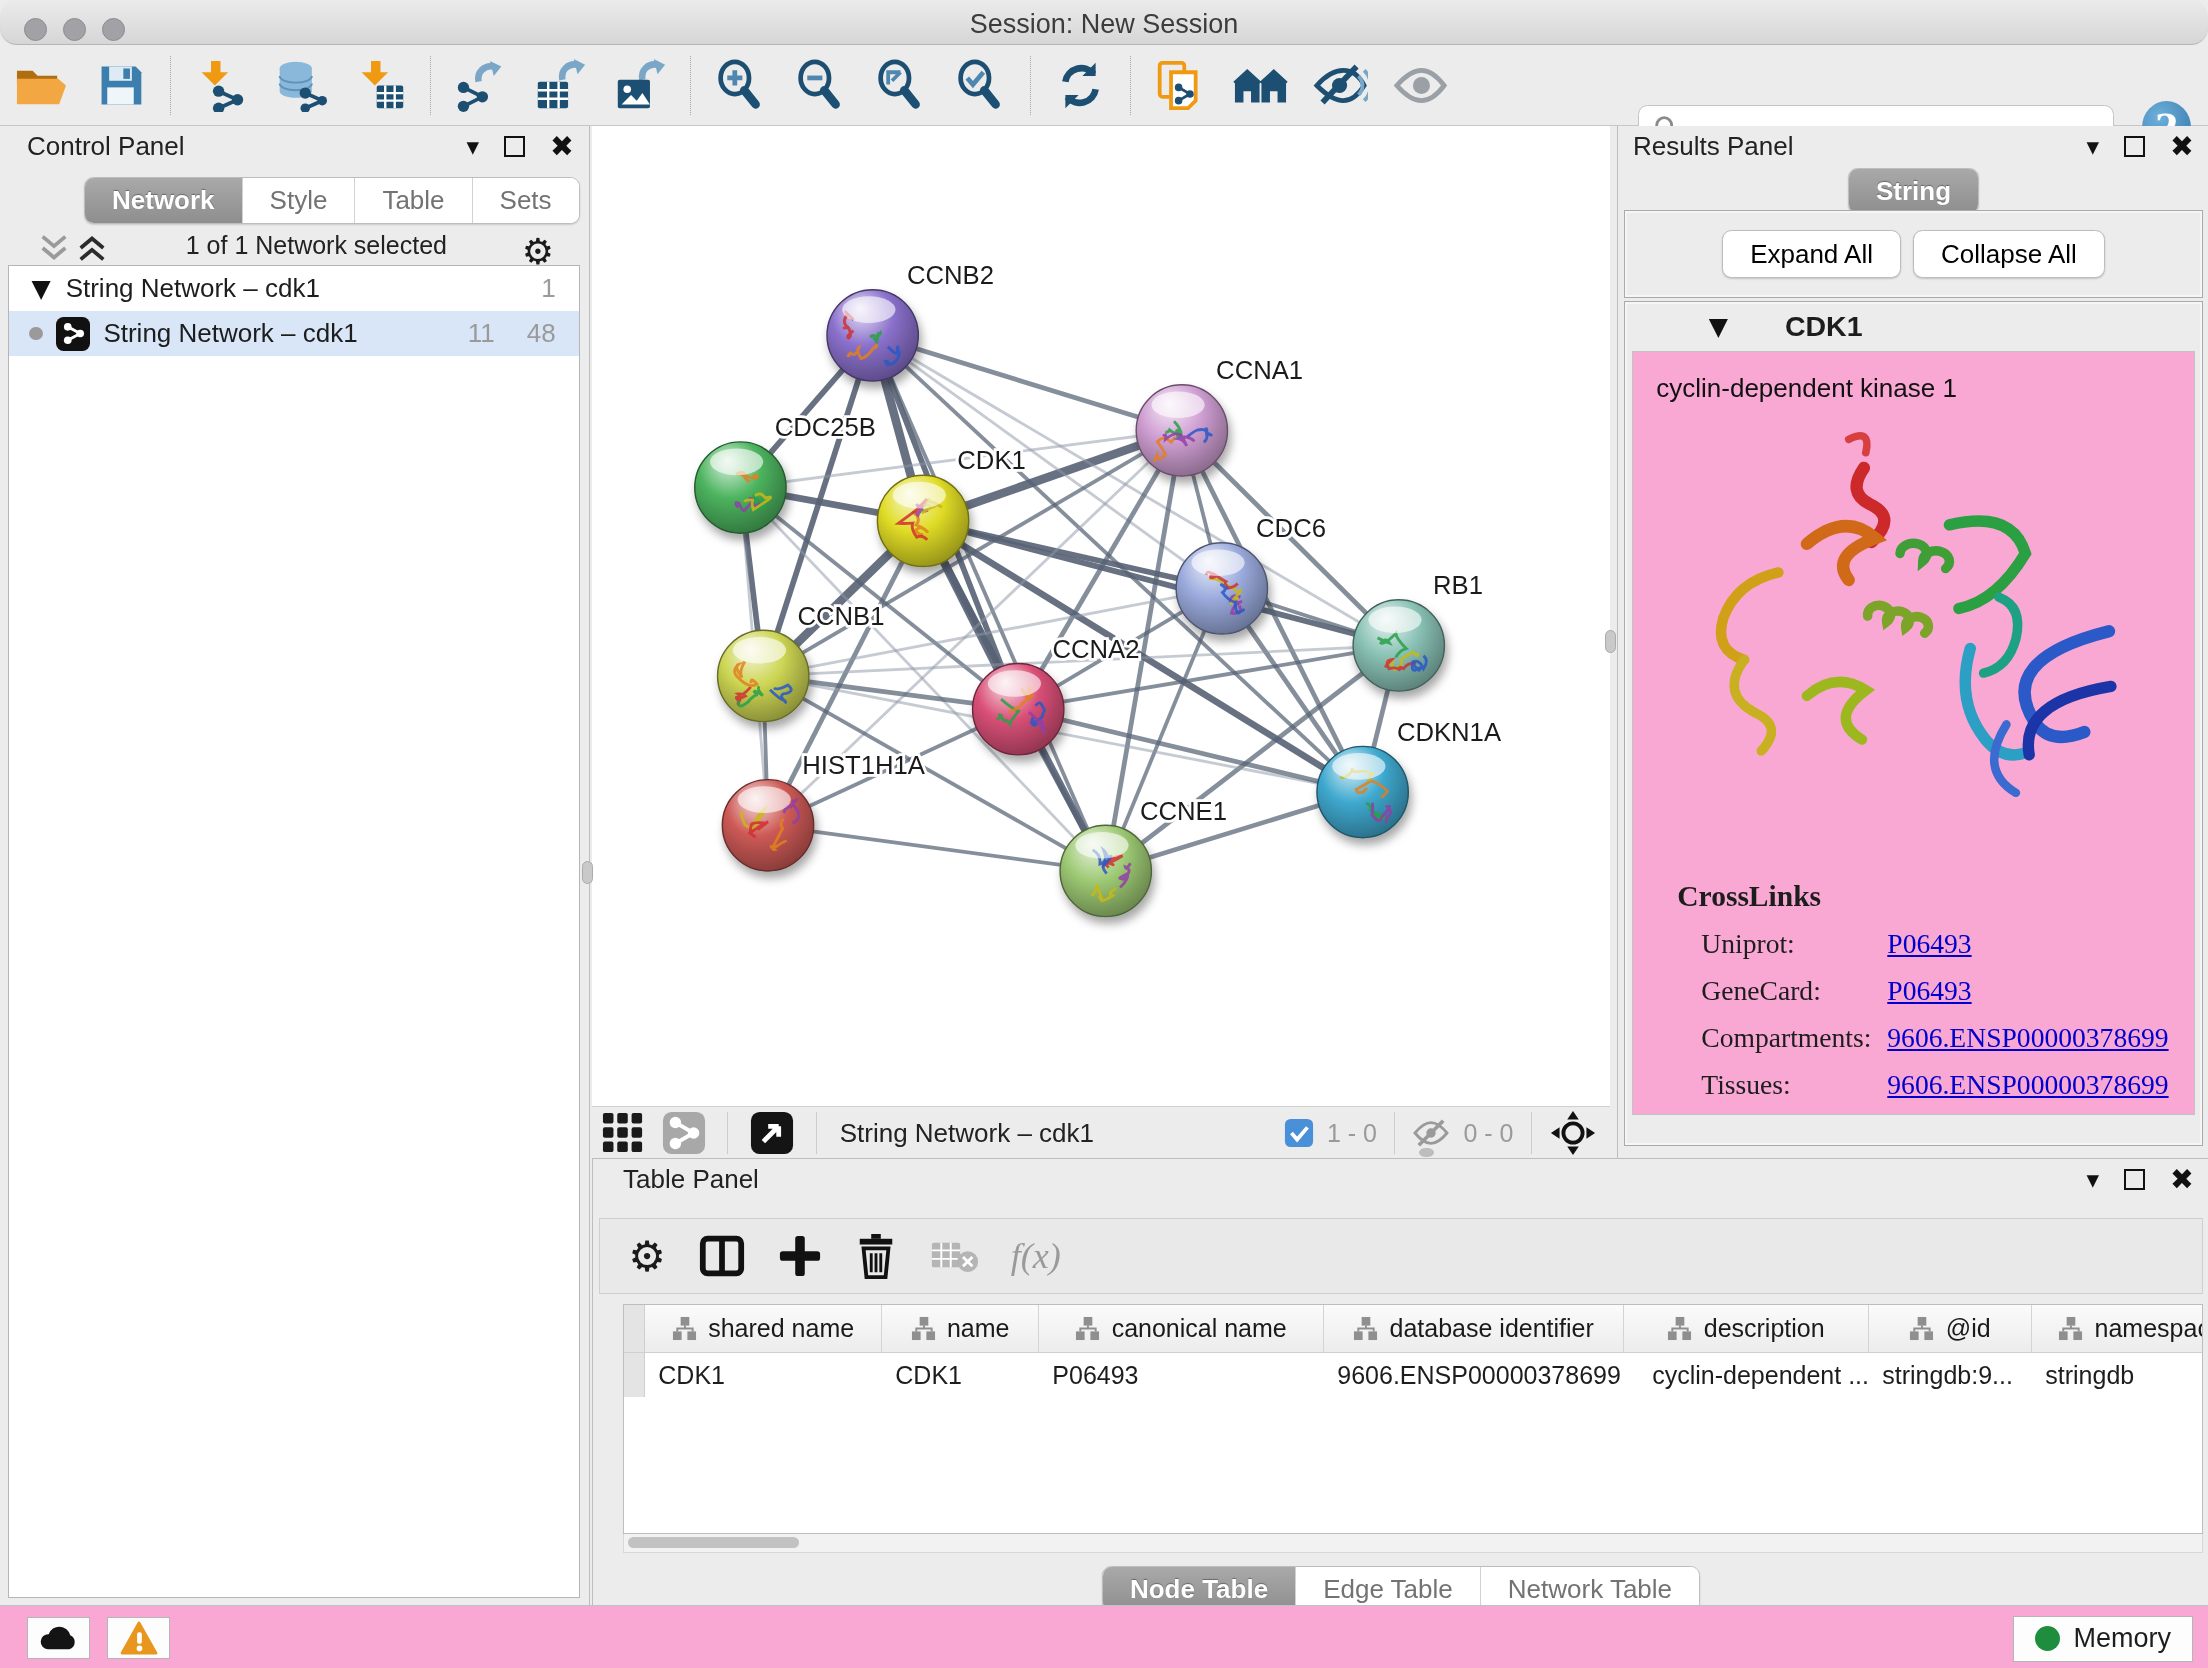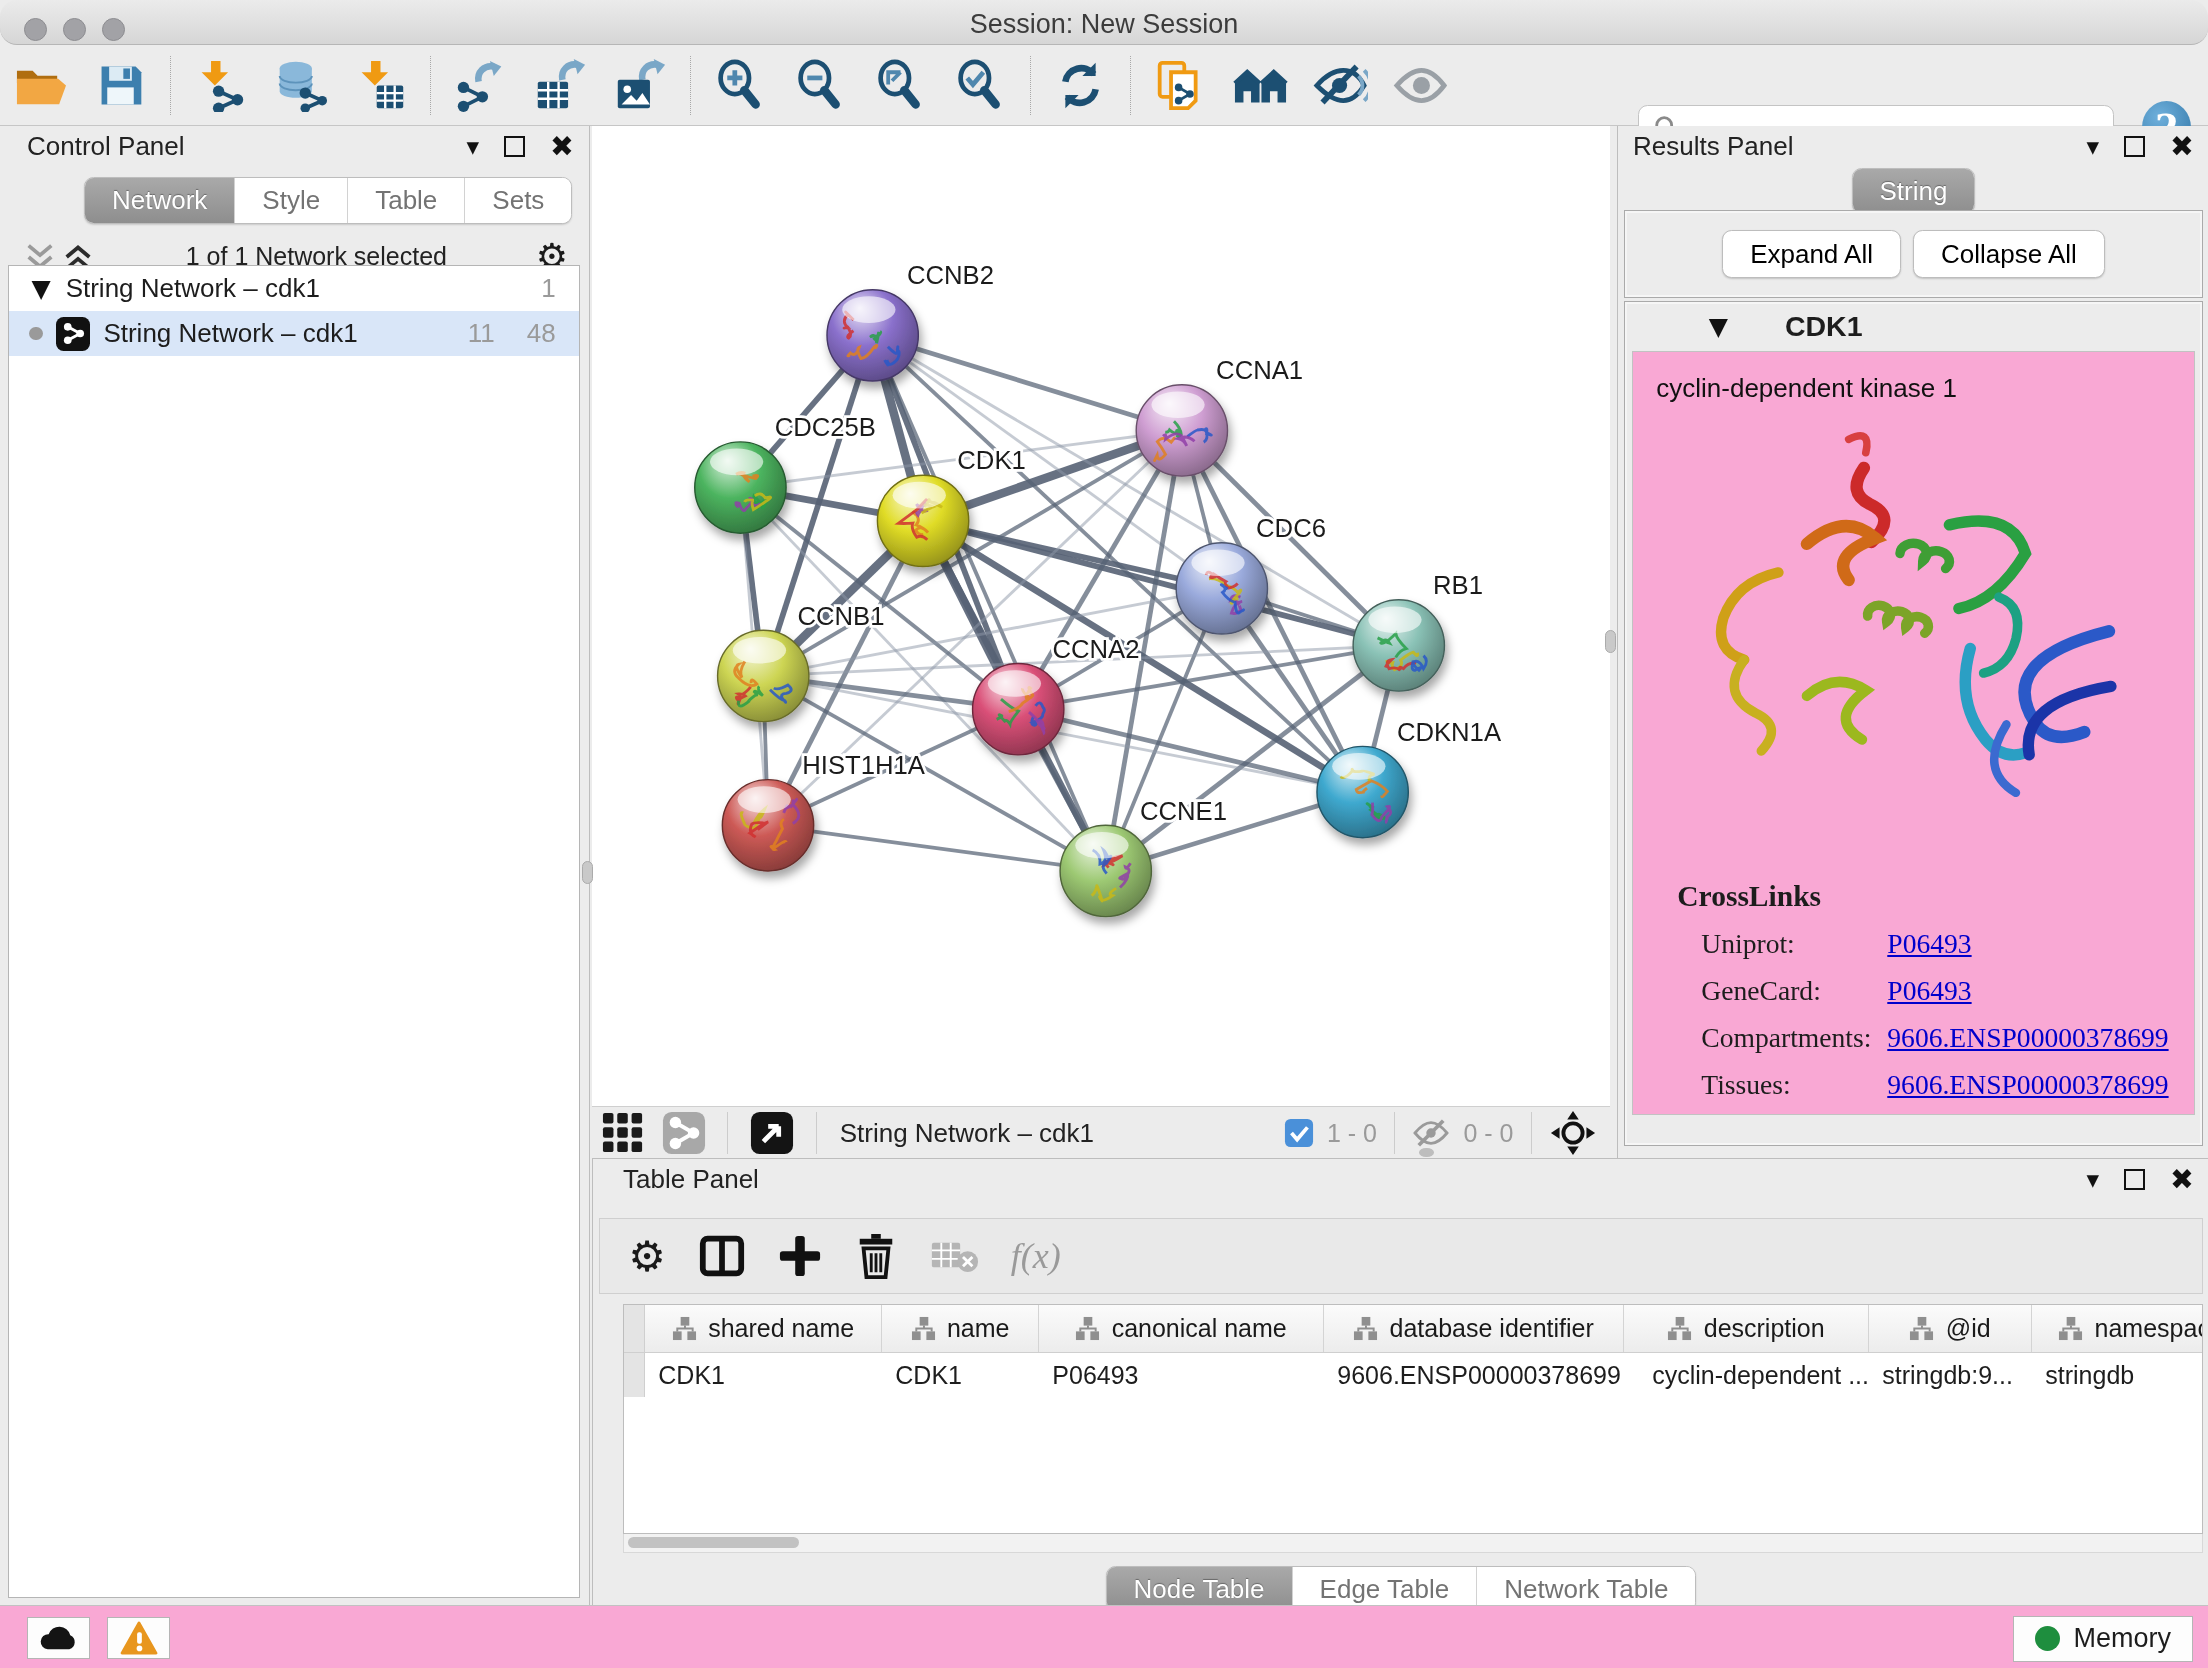--- a/index.html
+++ b/index.html
@@ -32,29 +32,29 @@
   .panel-header { height:40px; display:flex; align-items:center; font-size:26px; color:#222; }
   .ph-ctrls { margin-left:auto; display:flex; align-items:center; gap:25px; padding-right:15px; }
   .glyph { font-family:"DejaVu Sans", sans-serif; }
   .winbox { width:21px; height:21px; border:2.9px solid #111; display:inline-block; }
   .wx { font-size:28.5px; font-weight:bold; color:#111; }
   .tri { font-size:25px; color:#111; }
 
   .segmented { display:flex; border:1px solid #bdbdbd; border-radius:9.5px; overflow:hidden;
     background:#fff; box-shadow:0 1px 1.9px rgba(0,0,0,.15); }
   .seg { padding:6.7px 27px; font-size:26px; background:#fff; color:#737373; border-left:1px solid #d2d2d2; }
-  .seg:first-child { border-left:none; }
+  .seg:first-child { border-left:none;font-weight:bold; }
   .seg.sel { background:linear-gradient(#a9a9a9,#8e8e8e); color:#fff; text-shadow:0 -1px 1px rgba(0,0,0,.35); }
 
   
   #control-panel { position:absolute; left:0; top:126px; width:590px; height:1480px;
     background:#ececec; border-right:1.9px solid #bdbdbd; }
   #control-panel .panel-header { padding-left:27px; }
   .cp-tabs { margin:11.4px 0 0 84px; display:inline-flex; }
-  .cp-subbar { display:flex; align-items:center; height:51px; margin-top:7.6px; padding:0 21px; }
+  .cp-subbar { display:flex; height:51px; margin-top:7.6px; padding:0 35px; }
   .cp-subbar .status { flex:1; text-align:center; font-size:25px; color:#222; }
   .chev { width:38px; height:34px; }
   .gear-glyph { font-family:"DejaVu Sans", sans-serif; font-size:36px; color:#1a1a1a; }
   .tree { position:absolute; left:7.6px; right:9.5px; top:139px; bottom:7.6px; background:#fff;
     border:1.9px solid #b5b5b5; }
   .tree-row { height:45px; display:flex; align-items:center; font-size:26px; padding:0 9.5px; }
   .tree-row .count { color:#9a9a9a; }
   .tree-row.child { background:#d9e6f8; }
   .tdot { width:13.3px; height:13.3px; border-radius:50%; background:#9a9a9a; margin:0 13.3px 0 11.4px; flex:0 0 auto; }
   .share-badge { width:34px; height:34px; border-radius:7.6px; background:#111; margin-right:13.3px;

